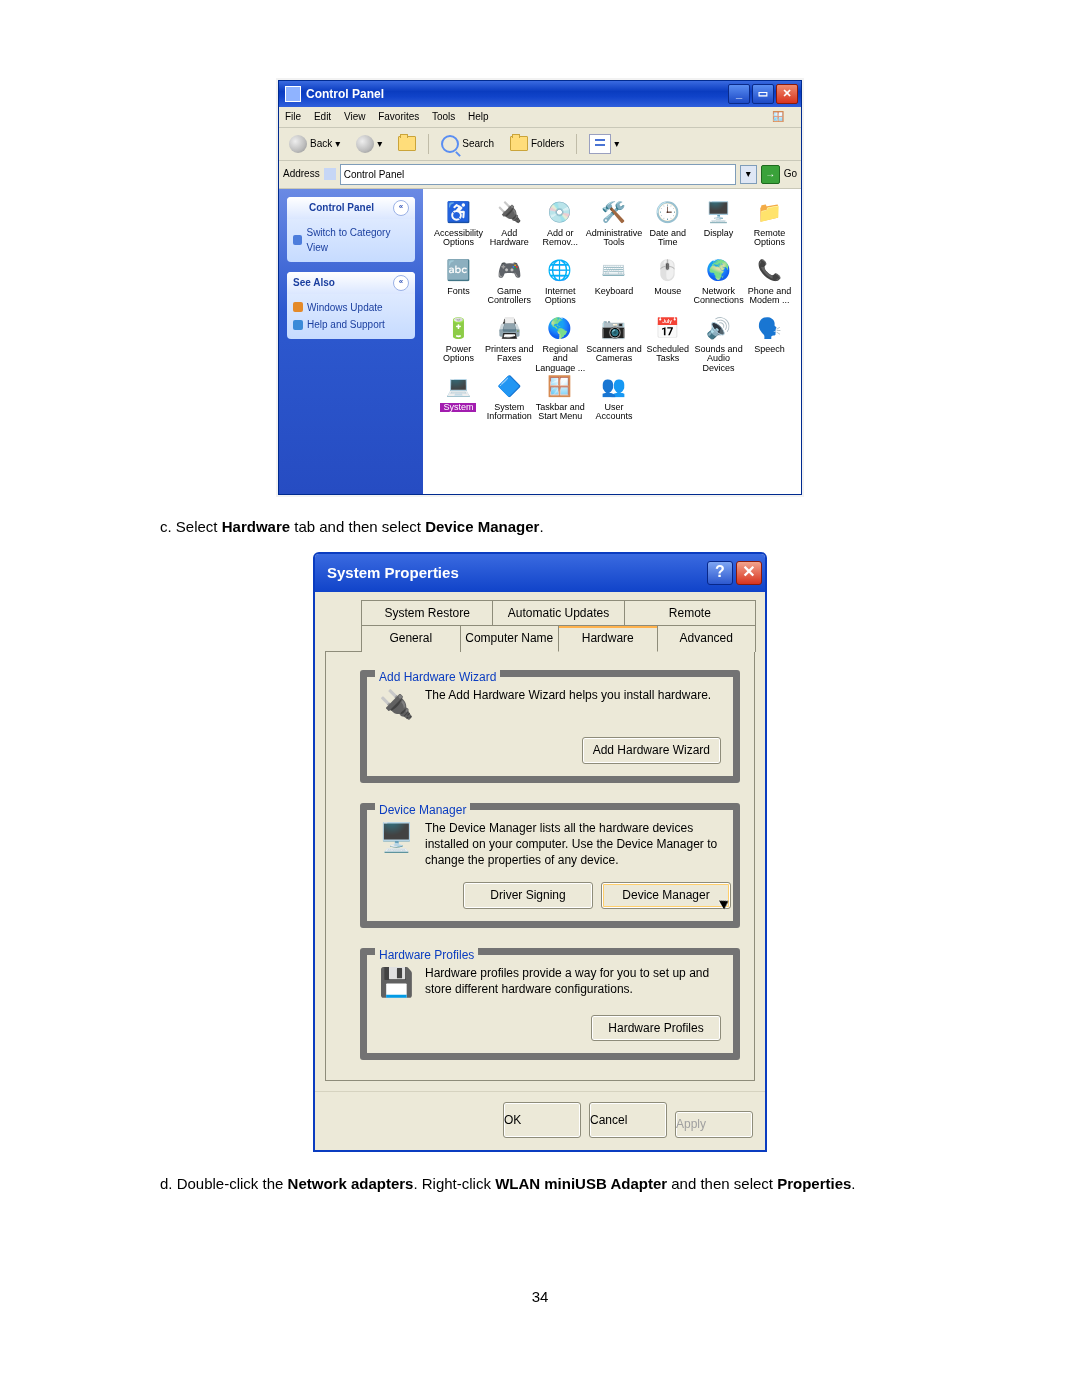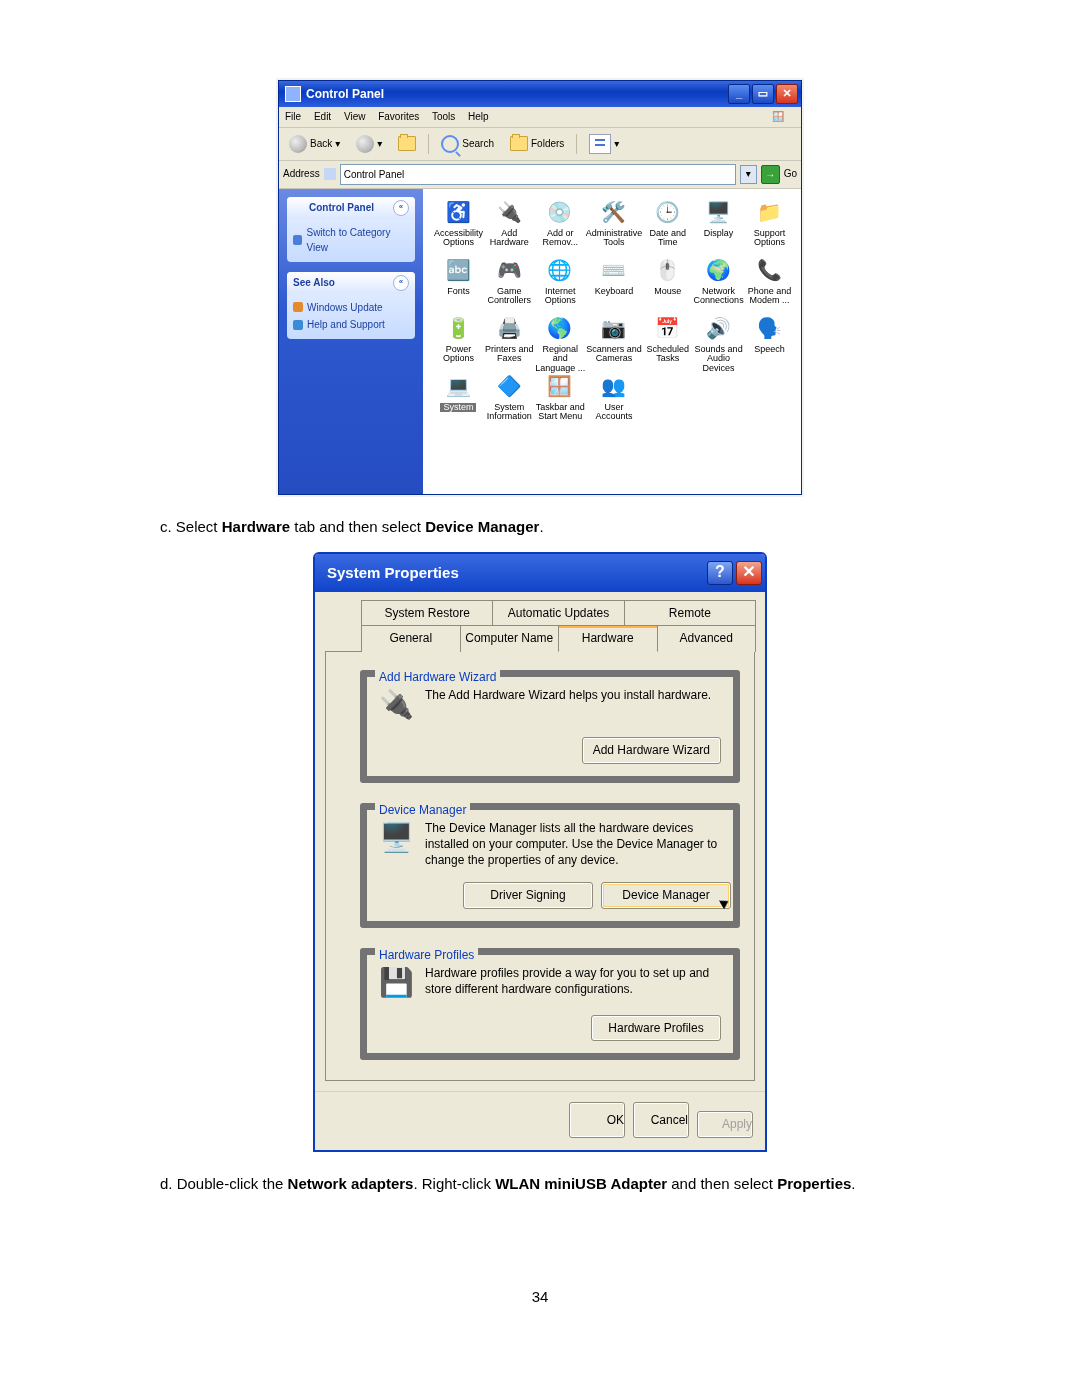--- a/index.html
+++ b/index.html
@@ -122,21 +122,21 @@
     flex:1; background:#fff; padding:8px 6px 8px 10px;
     display:grid; grid-template-columns:repeat(7,1fr);
     grid-auto-rows:58px; gap:0;
   }
   .cp-ic { text-align:center; font-size:9px; line-height:1.1; color:#000; }
   .cp-ic .glyph {
     width:30px;height:30px;margin:0 auto 2px;display:flex;align-items:center;justify-content:center;
     font-size:20px;
   }
   .cp-ic.sel .label {
-    background:#737373;color:#fff;padding:0 3px;display:inline-block;
+    background:#a21caf;color:#fff;padding:0 3px;display:inline-block;
   }
 
   
   .sp-window {
     width: 450px;
     margin: 14px auto 20px auto;
     border: 2px solid #0a3cc0;
     border-radius: 6px 6px 0 0;
     font-family: Tahoma, sans-serif;
     font-size: 12px;
@@ -188,21 +188,21 @@
     min-width:130px; padding:3px 10px; font:inherit; font-size:12px;
     background:#ece9d8; border:1px solid #8e8c7a; border-radius:3px;
     box-shadow:inset 0 0 0 1px #fff; text-align:center; cursor:default;
   }
   .sp-btn.hl { box-shadow:inset 0 0 0 1px #fff, 0 0 0 2px #ffcf6b inset; }
   .sp-footer {
     padding:10px 12px 12px 12px; display:flex; justify-content:flex-end; gap:8px;
     border-top:1px solid #d6d3c0;
   }
   .sp-fbtn {
-    width:56px; padding:3px 0; font:inherit; font-size:12px; text-align:right;
+    width:78px; padding:3px 0; font:inherit; font-size:12px; text-align:left;
     background:#ece9d8;border:1px solid #8e8c7a;border-radius:3px;
     box-shadow:inset 0 0 0 1px #fff;cursor:default;
   }
   .sp-fbtn.disabled { color:#a0a0a0;margin-top:9px; }
   .cursor-arrow {
     position:relative;display:inline-block;width:0;height:0;
   }
   .cursor-arrow::after{
     content:"";position:absolute;left:0;top:0;width:0;height:0;
     border-left:8px solid #000;border-top:5px solid transparent;border-bottom:5px solid transparent;
@@ -326,21 +326,21 @@
           <div class="cp-ic">
             <div class="glyph">🕒</div>
             <div class="label">Date and Time</div>
           </div>
           <div class="cp-ic">
             <div class="glyph">🖥️</div>
             <div class="label">Display</div>
           </div>
           <div class="cp-ic">
             <div class="glyph">📁</div>
-            <div class="label">Support Options</div>
+            <div class="label">Remote Options</div>
           </div>
           <div class="cp-ic">
             <div class="glyph">🔤</div>
             <div class="label">Fonts</div>
           </div>
           <div class="cp-ic">
             <div class="glyph">🎮</div>
             <div class="label">Game Controllers</div>
           </div>
           <div class="cp-ic">

